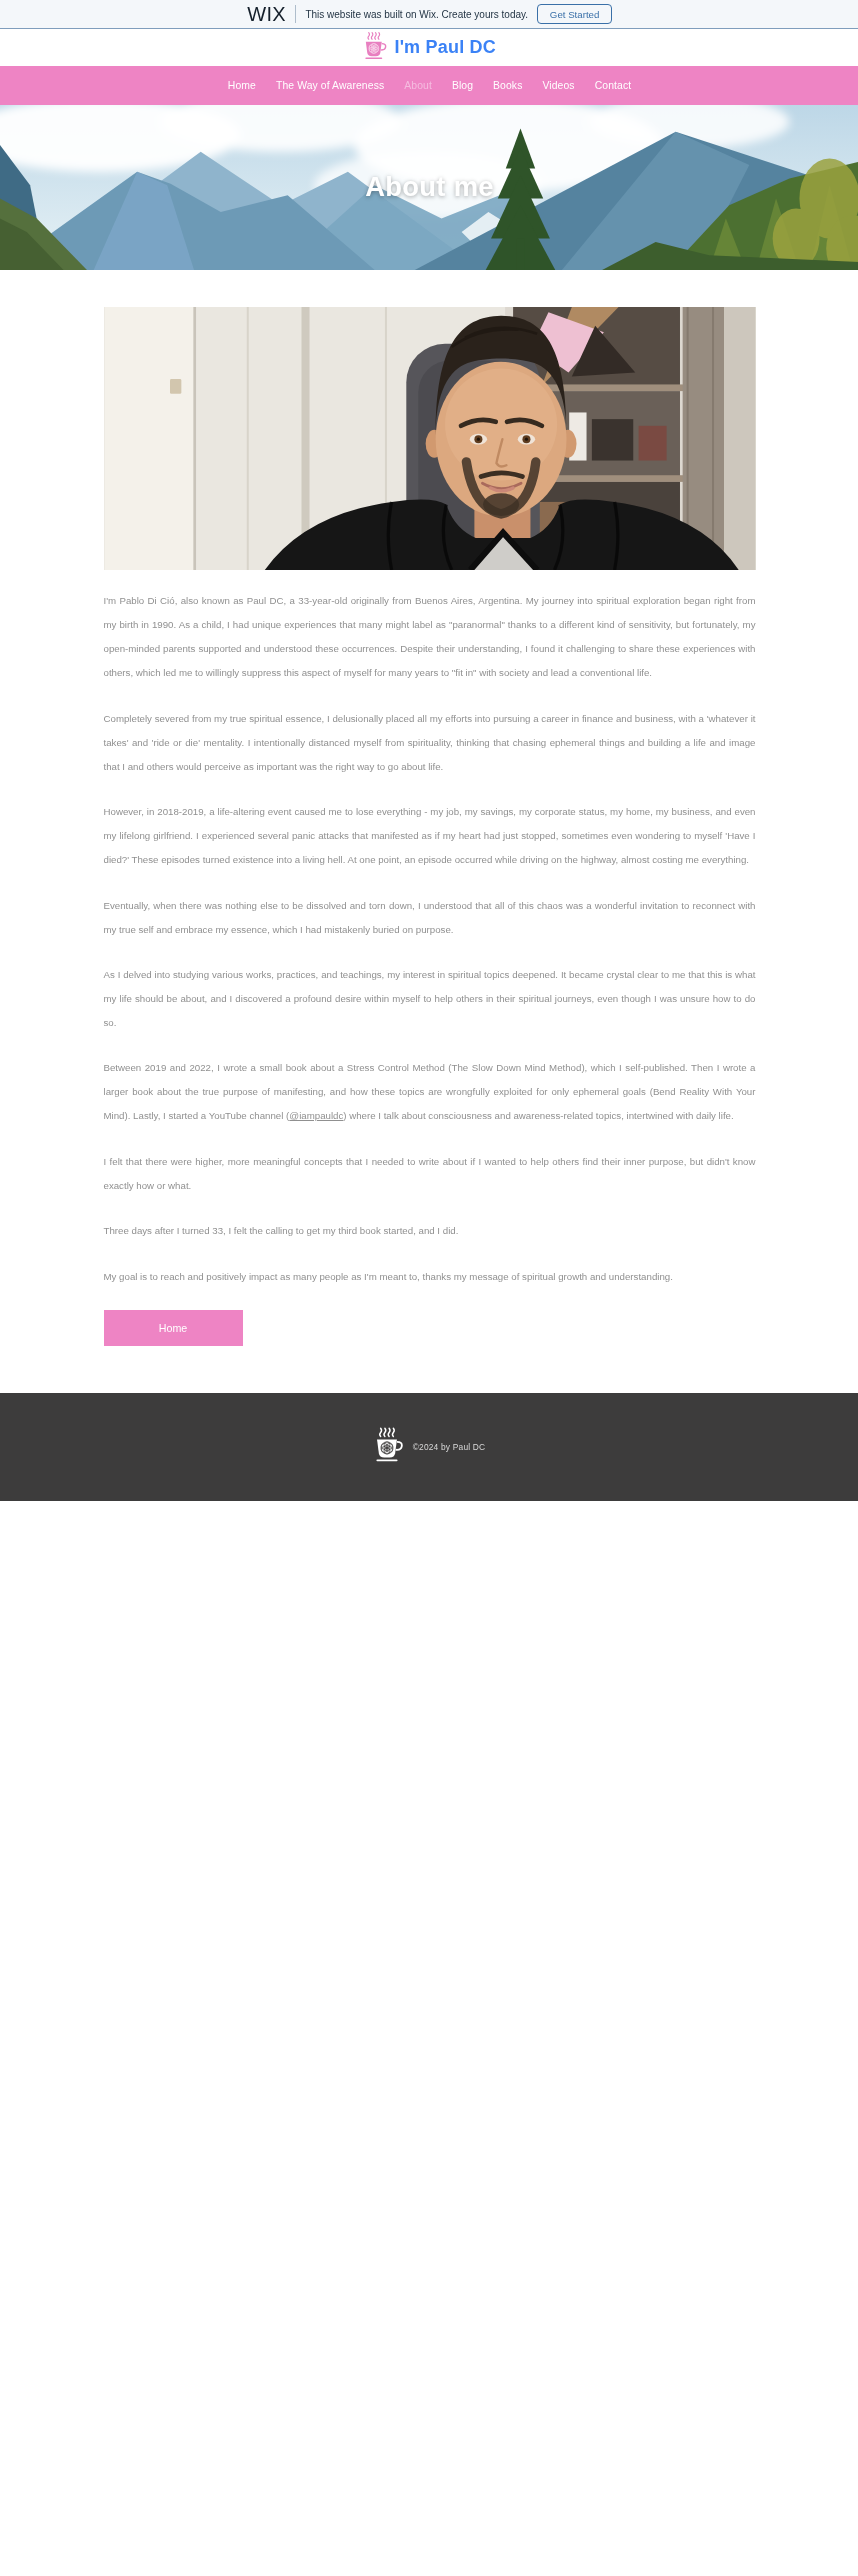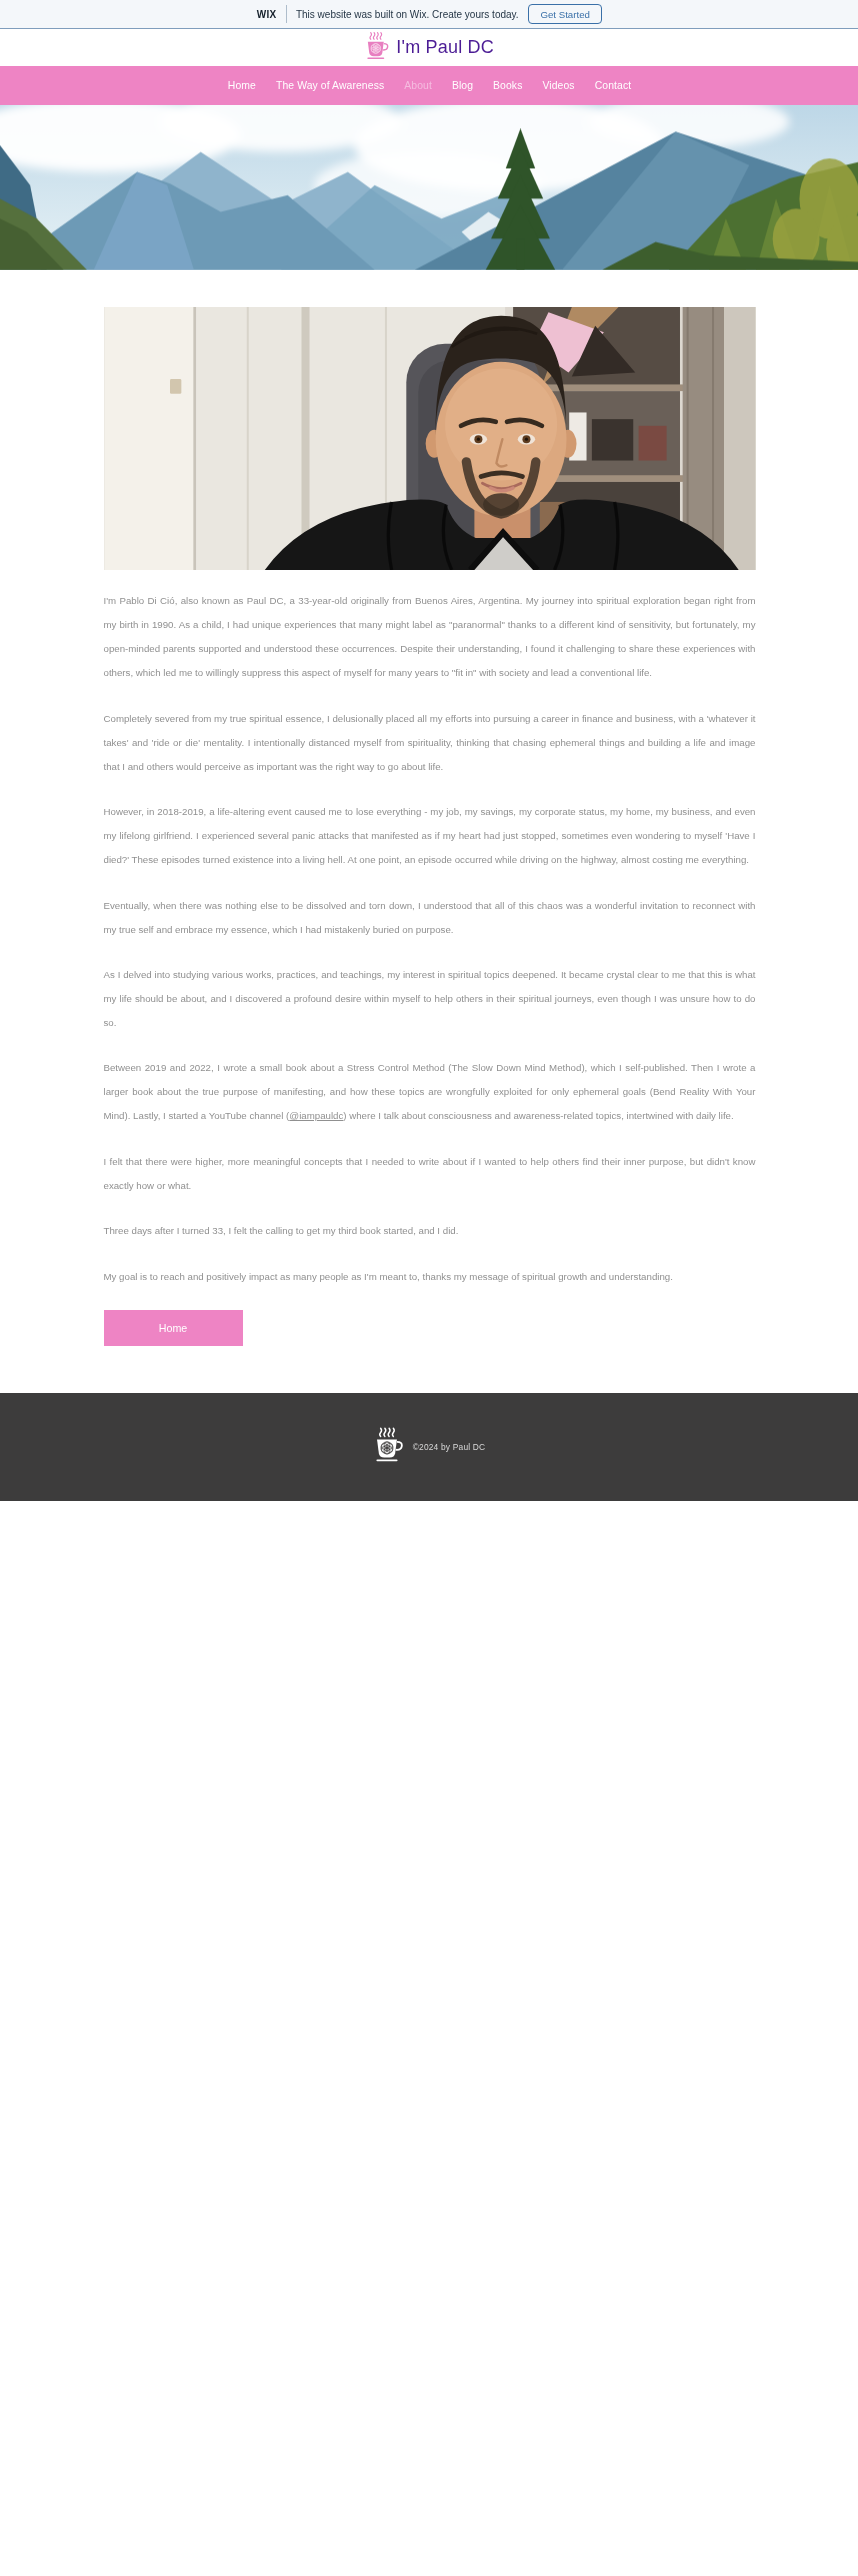--- a/index.html
+++ b/index.html
@@ -3,29 +3,29 @@
 <meta charset="utf-8">
 <style>
   * { margin:0; padding:0; box-sizing:border-box; }
   html,body { background:#ffffff; }
   body { font-family:"Liberation Sans", sans-serif; }
   .page { width:859px; height:2576px; margin:0 auto; background:#ffffff; overflow:hidden; }
 
   
   .wix-banner { height:29px; background:#f4f7fa; border-bottom:1.3px solid #7f9dbc;
     display:flex; align-items:center; justify-content:center; gap:9.4px; }
-  .wix-logo { font-weight:700; font-size:10px; letter-spacing:0.3px; color:#15202b; text-decoration:none; }
+  .wix-logo { font-weight:400; font-size:20px; letter-spacing:0.3px; color:#15202b; text-decoration:none; }
   .wix-divider { width:0.7px; height:17.4px; background:#aebdcb; }
   .wix-msg { font-size:10px; color:#253646;text-align:right; }
   .wix-cta { font-size:9.7px; color:#3a70a8; border:0.7px solid #3a70a8; border-radius:4px;
     padding:3.3px 11.4px; background:transparent; cursor:pointer; font-family:inherit; }
 
   
   .site-header { height:37px; background:#ffffff; display:flex; align-items:center; justify-content:center; gap:7.4px; }
-  .site-title { font-size:18px; color:#4c1d95; letter-spacing:0.2px; }
+  .site-title { font-size:18px; color:#3b82f6; letter-spacing:0.2px;font-weight:bold; }
 
   
   .main-nav { height:39px; background:#ee84c4; display:flex; align-items:center; justify-content:center; gap:20px; }
   .nav-link { color:#ffffff; font-size:10.4px; text-decoration:none; letter-spacing:0.1px; }
   .nav-link.active { color:#f5bce0; }
 
   
   .hero { position:relative; height:165px; overflow:hidden; }
   .hero svg { position:absolute; inset:0; display:block; }
   .hero-title { position:absolute; left:0; right:0; top:50%; transform:translateY(-54%);
@@ -149,20 +149,21 @@
         <polygon points="1130,247 1160,140 1195,247"></polygon>
         <polygon points="1210,247 1240,120 1275,247"></polygon>
       </g>
       <g fill="#9aa23f" opacity=".85">
         <ellipse cx="1240" cy="140" rx="45" ry="60"></ellipse>
         <ellipse cx="1190" cy="200" rx="35" ry="45"></ellipse>
         <ellipse cx="1275" cy="215" rx="40" ry="50"></ellipse>
       </g>
       <polygon points="900,247 980,205 1060,225 1284,235 1284,247" fill="#3d5e2d"></polygon>
     </svg>
+    <div class="hero-title">About me</div>
   </div>
 
   <main class="content">
 
     <div class="photo">
       <svg width="652" height="263" viewBox="0 0 975 394">
 
         <rect width="975" height="394" fill="#eae7e0"></rect>
         <rect x="0" y="0" width="135" height="394" fill="#f4f1ea"></rect>
         <rect x="133" y="0" width="4" height="394" fill="#c9c4ba"></rect>

